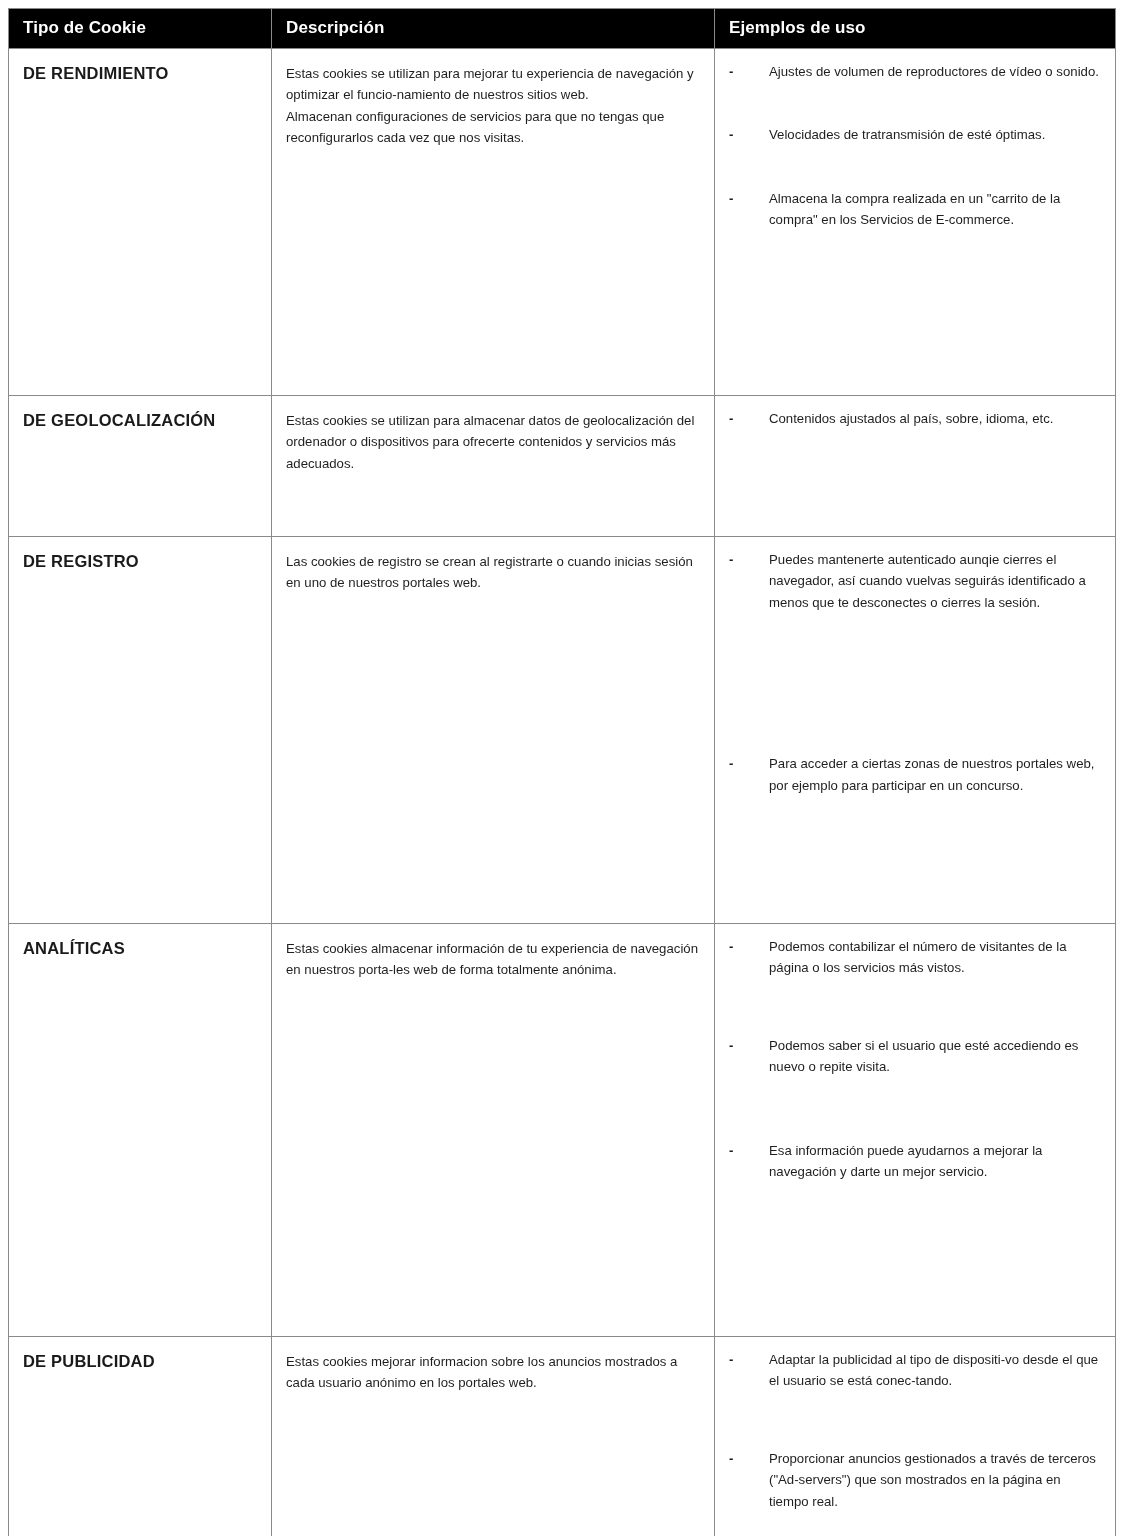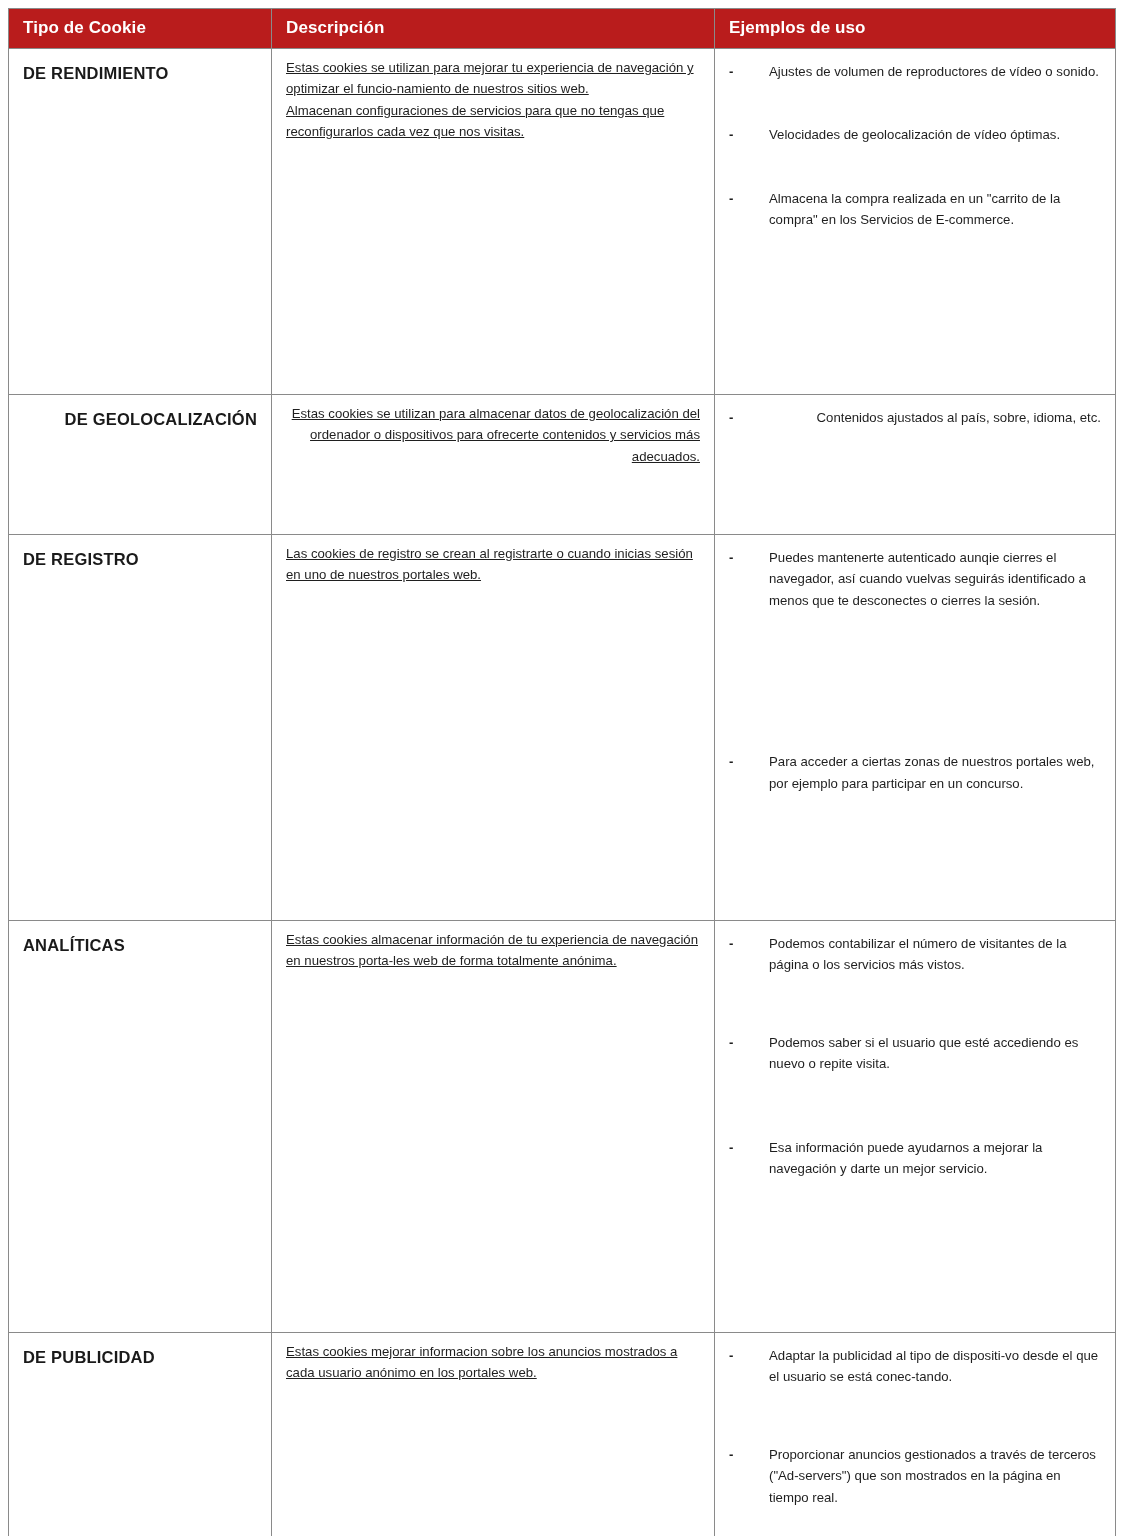--- a/index.html
+++ b/index.html
@@ -25,21 +25,21 @@
     width: 1107px;
     border-collapse: collapse;
     table-layout: fixed;
     border: 1px solid #8a8a8a;
   }
   table.cookie-table col.c1 { width: 263px; }
   table.cookie-table col.c2 { width: 443px; }
   table.cookie-table col.c3 { width: 401px; }
 
   thead th {
-    background: #b91c1c;
+    background: #000000;
     color: #ffffff;
     font-size: 17px;
     font-weight: bold;
     text-align: left;
     padding: 9px 14px 10px 14px;
     border: 1px solid #8a8a8a;
     vertical-align: middle;
     letter-spacing: 0.1px;
   }
   tbody td {
@@ -54,22 +54,21 @@
     font-weight: bold;
     color: #1a1a1a;
     line-height: 1.45;
     letter-spacing: 0.2px;
     padding-top: 13px;
   }
   td.desc-cell {
     font-size: 13.2px;
     line-height: 1.62;
     color: #1f1f1f;
-    padding-top: 8px;
-    text-decoration: underline;
+    padding-top: 14px;
   }
   td.ex-cell {
     font-size: 13.2px;
     line-height: 1.62;
     color: #1f1f1f;
     padding-top: 12px;
     padding-left: 10px;
   }
   .desc-para {
     margin: 0 0 0 0;
@@ -90,21 +89,21 @@
   ul.ex-list li .dash {
     position: absolute;
     left: 4px;
     top: 0;
     font-weight: bold;
     color: #1f1f1f;
     font-size: 13.2px;
   }
   
   tr.row-0 td { height: 318px; }
-  tr.row-1 td { height: 112px; text-align: right; }
+  tr.row-1 td { height: 112px; }
   tr.row-2 td { height: 358px; }
   tr.row-3 td { height: 384px; }
   tr.row-4 td { height: 278px; }
 </style>
 </head>
 <body>
 
 <div class="page">
   <table class="cookie-table">
     <colgroup>
@@ -123,21 +122,21 @@
 
       <tr class="row-0">
         <td class="type-cell">DE RENDIMIENTO</td>
         <td class="desc-cell">
           <p class="desc-para">Estas cookies se utilizan para mejorar tu experiencia de navegación y optimizar el funcio-namiento de nuestros sitios web.
 Almacenan configuraciones de servicios para que no tengas que reconfigurarlos cada vez que nos visitas.</p>
         </td>
         <td class="ex-cell">
           <ul class="ex-list">
             <li><span class="dash">-</span><span>Ajustes de volumen de reproductores de vídeo o sonido.</span></li>
-            <li><span class="dash">-</span><span>Velocidades de geolocalización de vídeo óptimas.</span></li>
+            <li><span class="dash">-</span><span>Velocidades de tratransmisión de esté óptimas.</span></li>
             <li><span class="dash">-</span><span>Almacena la compra realizada en un "carrito de la compra" en los Servicios de E-commerce.</span></li>
           </ul>
         </td>
       </tr>
 
       <tr class="row-1">
         <td class="type-cell">DE GEOLOCALIZACIÓN</td>
         <td class="desc-cell">
           <p class="desc-para">Estas cookies se utilizan para almacenar datos de geolocalización del ordenador o dispositivos para ofrecerte contenidos y servicios más adecuados.</p>
         </td>

